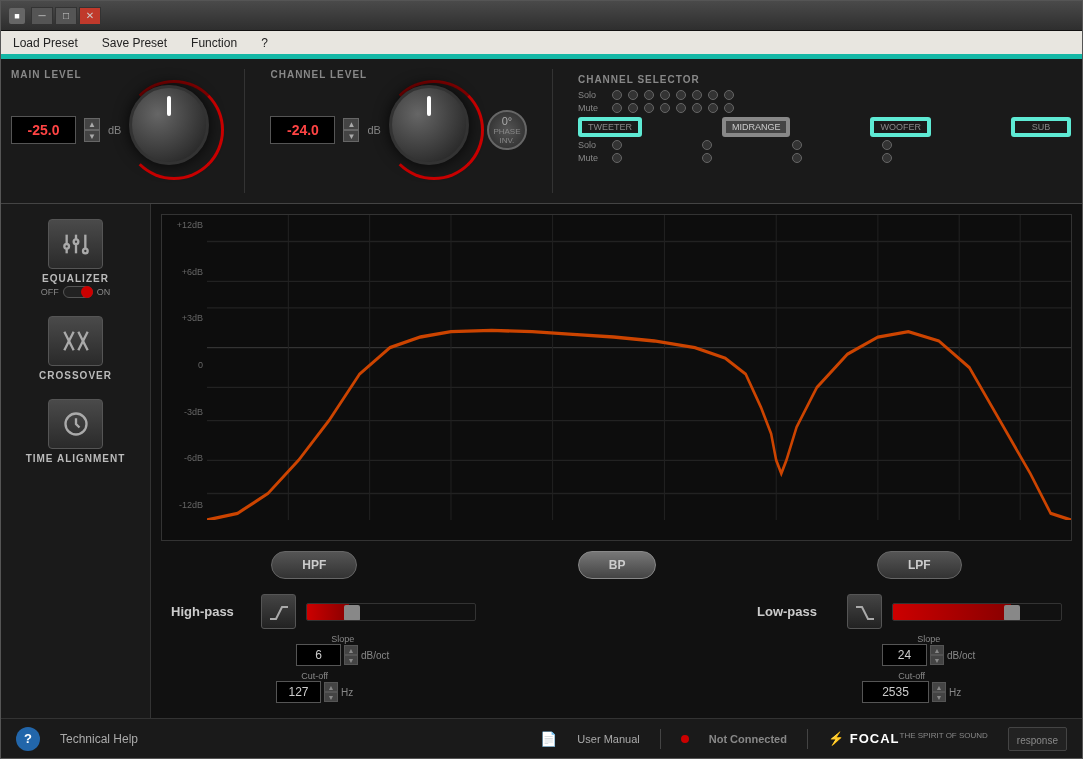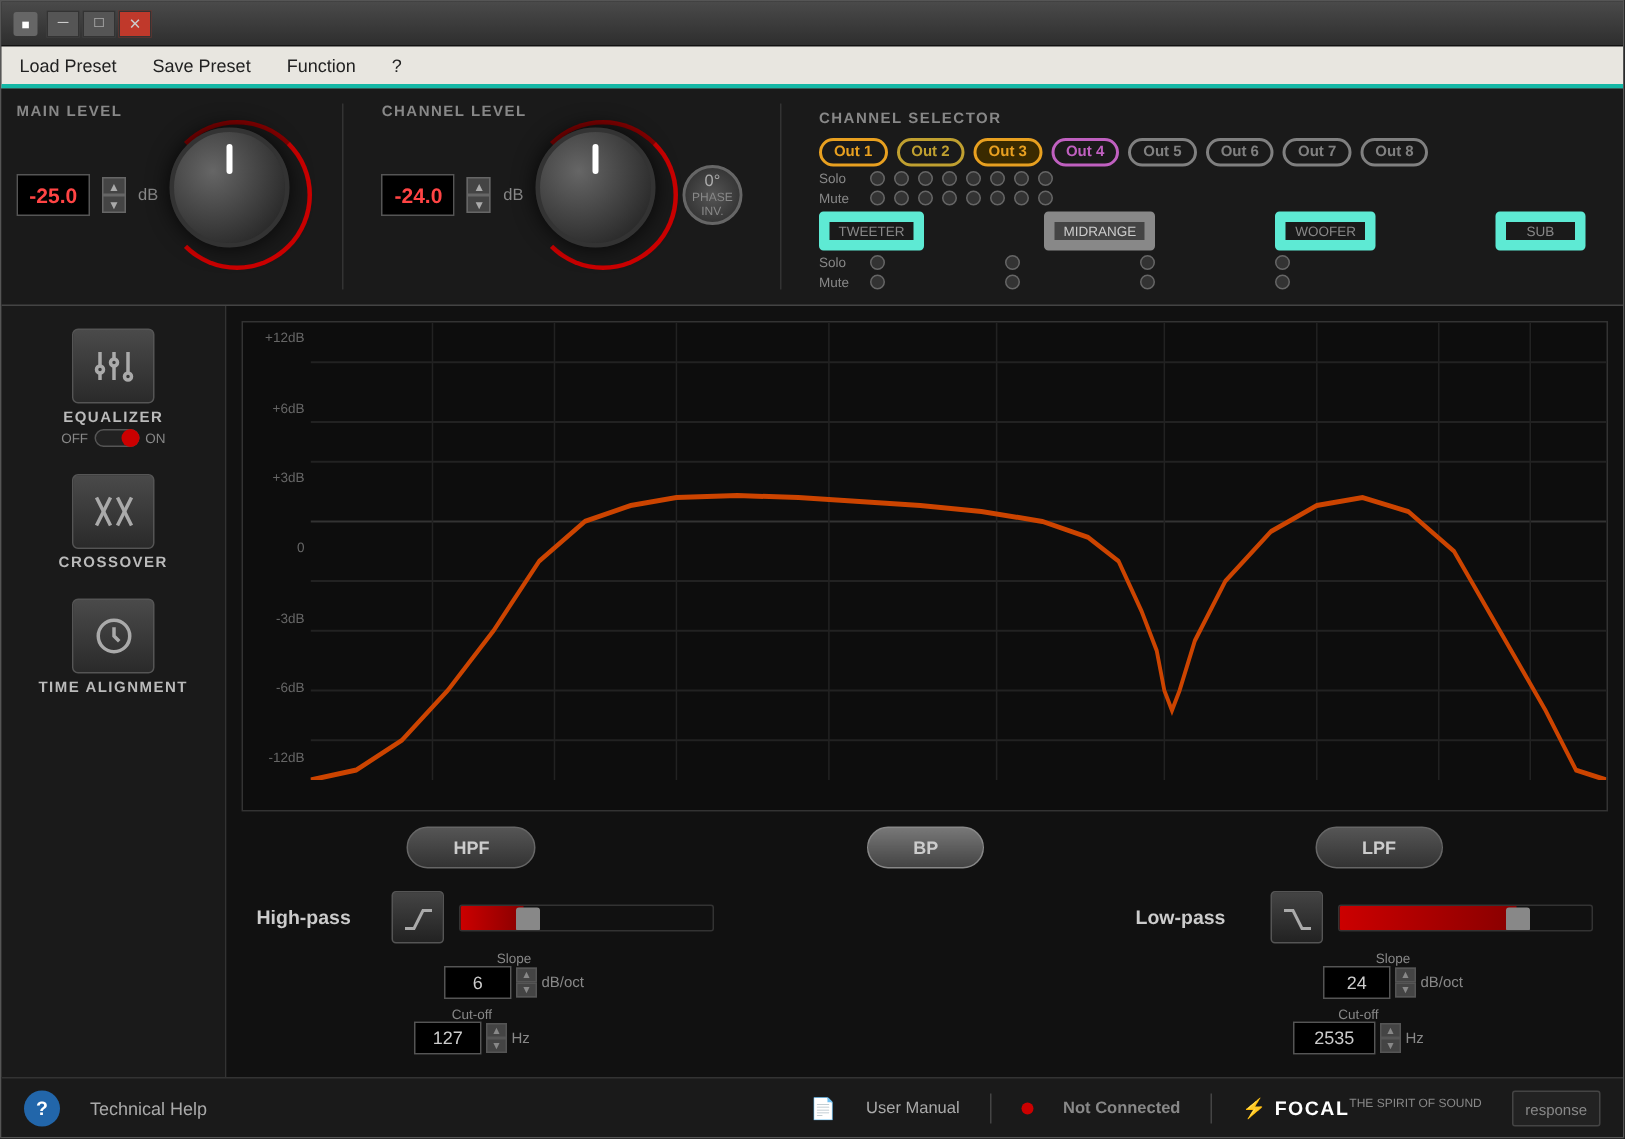--- a/index.html
+++ b/index.html
@@ -9,28 +9,28 @@
 
     
     .titlebar { background: linear-gradient(to bottom, #4a4a4a, #2e2e2e); height: 30px; display: flex; align-items: center; padding: 0 8px; border-bottom: 1px solid #111; flex-shrink: 0; }
     .titlebar-icon { width: 16px; height: 16px; background: #666; margin-right: 6px; border-radius: 2px; font-size: 9px; color: #fff; display: flex; align-items: center; justify-content: center; }
     .titlebar-title { color: #ccc; font-size: 12px; font-weight: bold; flex: 1; }
     .titlebar-controls { display: flex; gap: 2px; }
     .titlebar-btn { width: 22px; height: 18px; background: #555; border: 1px solid #333; color: #ccc; font-size: 10px; display: flex; align-items: center; justify-content: center; cursor: pointer; }
     .titlebar-btn.close { background: #c0392b; }
 
     
-    .menubar { background: #e8e6e0; height: 28px; display: flex; align-items: center; padding: 0 8px; border-bottom: 3px solid #14b8a6; flex-shrink: 0; gap: 16px; }
+    .menubar { background: #e8e6e0; height: 28px; display: flex; align-items: center; padding: 0 8px; border-bottom: 5px solid #14b8a6; flex-shrink: 0; gap: 16px; }
     .menu-item { color: #222; font-size: 12px; cursor: pointer; padding: 2px 4px; }
 
     
     .top-panel { background: #1a1a1a; height: 145px; display: flex; align-items: stretch; border-bottom: 1px solid #444; flex-shrink: 0; padding: 10px; gap: 20px; }
     .section-label { color: #888; font-size: 10px; font-weight: bold; letter-spacing: 1px; margin-bottom: 5px; }
     .level-container { display: flex; align-items: center; gap: 8px; }
-    .value-box { background: #000; border: 1px solid #555; color: #ff4444; font-size: 14px; font-weight: bold; width: 49px; height: 28px; display: flex; align-items: center; justify-content: center; }
+    .value-box { background: #000; border: 1px solid #555; color: #ff4444; font-size: 14px; font-weight: bold; width: 65px; height: 28px; display: flex; align-items: center; justify-content: center; }
     .db-label { color: #888; font-size: 11px; }
     .knob { width: 80px; height: 80px; border-radius: 50%; background: radial-gradient(circle at 35% 35%, #666, #1a1a1a); border: 3px solid #333; position: relative; box-shadow: 0 0 15px rgba(0,0,0,0.8); }
     .knob::after { content: ''; position: absolute; top: 8px; left: 50%; transform: translateX(-50%); width: 4px; height: 20px; background: #fff; border-radius: 2px; }
     .spinner-btns { display: flex; flex-direction: column; }
     .spin-btn { width: 16px; height: 12px; background: #444; border: 1px solid #666; color: #aaa; font-size: 8px; cursor: pointer; display: flex; align-items: center; justify-content: center; }
 
     
     .phase-btn { background: radial-gradient(circle, #555, #2a2a2a); border: 2px solid #666; border-radius: 50%; width: 40px; height: 40px; color: #aaa; font-size: 8px; text-align: center; display: flex; flex-direction: column; align-items: center; justify-content: center; cursor: pointer; }
 
     
@@ -42,21 +42,21 @@
     .channel-btn.out3 { border-color: #e8a020; color: #e8a020; background: #3a2a00; }
     .channel-btn.out4 { border-color: #c060c0; color: #c060c0; }
     .channel-btn.out5 { border-color: #808080; color: #808080; }
     .channel-btn.out6 { border-color: #808080; color: #808080; }
     .channel-btn.out7 { border-color: #808080; color: #808080; }
     .channel-btn.out8 { border-color: #808080; color: #808080; }
     .solo-mute-row { display: flex; gap: 6px; align-items: center; margin-top: 3px; }
     .sm-label { color: #888; font-size: 9px; width: 28px; }
     .sm-dot { width: 10px; height: 10px; background: #333; border-radius: 50%; border: 1px solid #666; }
     .group-labels-row { display: flex; gap: 6px; margin-top: 3px; }
-    .group-label-btn { border: 7px solid #5eead4; border-radius: 3px; color: #888; font-size: 9px; padding: 1px 6px; background: transparent; min-width: 60px; text-align: center; }
+    .group-label-btn { border: 4px solid #5eead4; border-radius: 3px; color: #888; font-size: 9px; padding: 1px 6px; background: transparent; min-width: 60px; text-align: center; }
     .group-label-btn.active { border-color: #888; color: #ccc; background: #444; }
 
     
     .main-content { display: flex; flex: 1; overflow: hidden; }
 
     
     .sidebar { width: 150px; background: #1a1a1a; border-right: 1px solid #333; display: flex; flex-direction: column; align-items: center; padding: 10px 0; gap: 8px; flex-shrink: 0; }
     .sidebar-item { display: flex; flex-direction: column; align-items: center; width: 120px; cursor: pointer; padding: 5px; }
     .sidebar-icon-box { width: 55px; height: 50px; background: linear-gradient(to bottom, #4a4a4a, #2a2a2a); border: 1px solid #555; border-radius: 4px; display: flex; align-items: center; justify-content: center; }
     .sidebar-icon-box svg { width: 28px; height: 28px; }
@@ -171,30 +171,20 @@
           <span style="font-size:8px;color:#888;">PHASE</span>
           <span style="font-size:8px;color:#888;">INV.</span>
         </div>
       </div>
     </div>
 
     <div style="width:1px;background:#333;margin:0 5px;"></div>
 
     <div class="channel-selector">
       <span class="section-label">CHANNEL SELECTOR</span>
-      <div class="channels-row">
-        <button class="channel-btn out1">Out 1</button>
-        <button class="channel-btn out2">Out 2</button>
-        <button class="channel-btn out3">Out 3</button>
-        <button class="channel-btn out4">Out 4</button>
-        <button class="channel-btn out5">Out 5</button>
-        <button class="channel-btn out6">Out 6</button>
-        <button class="channel-btn out7">Out 7</button>
-        <button class="channel-btn out8">Out 8</button>
-      </div>
       <div class="solo-mute-row">
         <span class="sm-label">Solo</span>
         <div class="sm-dot"></div>
         <div class="sm-dot"></div>
         <div class="sm-dot"></div>
         <div class="sm-dot"></div>
         <div class="sm-dot"></div>
         <div class="sm-dot"></div>
         <div class="sm-dot"></div>
         <div class="sm-dot"></div>
@@ -410,21 +400,21 @@
                   <div class="num-spin">▼</div>
                 </div>
                 <span class="unit-label">dB/oct</span>
               </div>
             </div>
           </div>
           <div style="display:flex;gap:20px;margin-left:105px;">
             <div style="display:flex;flex-direction:column;align-items:center;">
               <span class="ctrl-sub-label">Cut-off</span>
               <div class="num-input-row">
-                <input class="num-input" type="text" value="2535" style="width: 55px;">
+                <input class="num-input" type="text" value="2535" style="width: 67px;">
                 <div class="num-spinners">
                   <div class="num-spin">▲</div>
                   <div class="num-spin">▼</div>
                 </div>
                 <span class="unit-label">Hz</span>
               </div>
             </div>
           </div>
         </div>
       </div>

